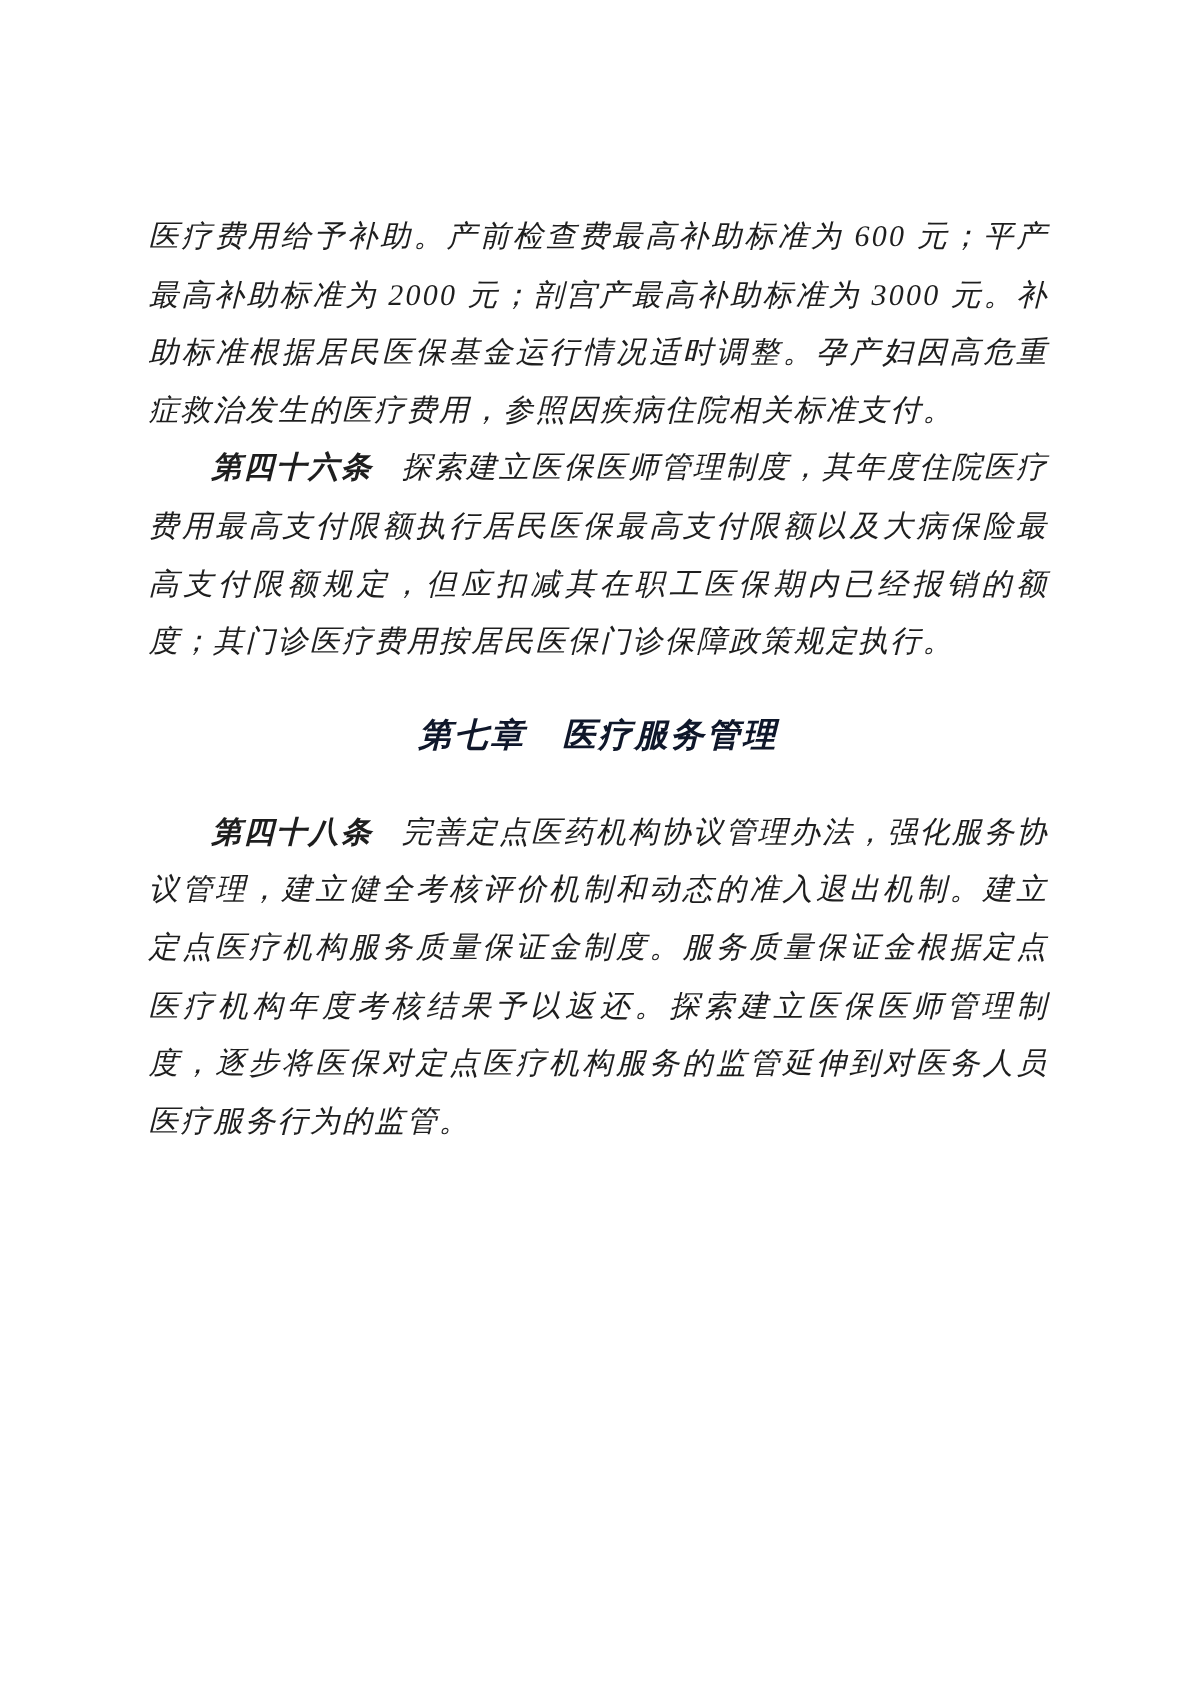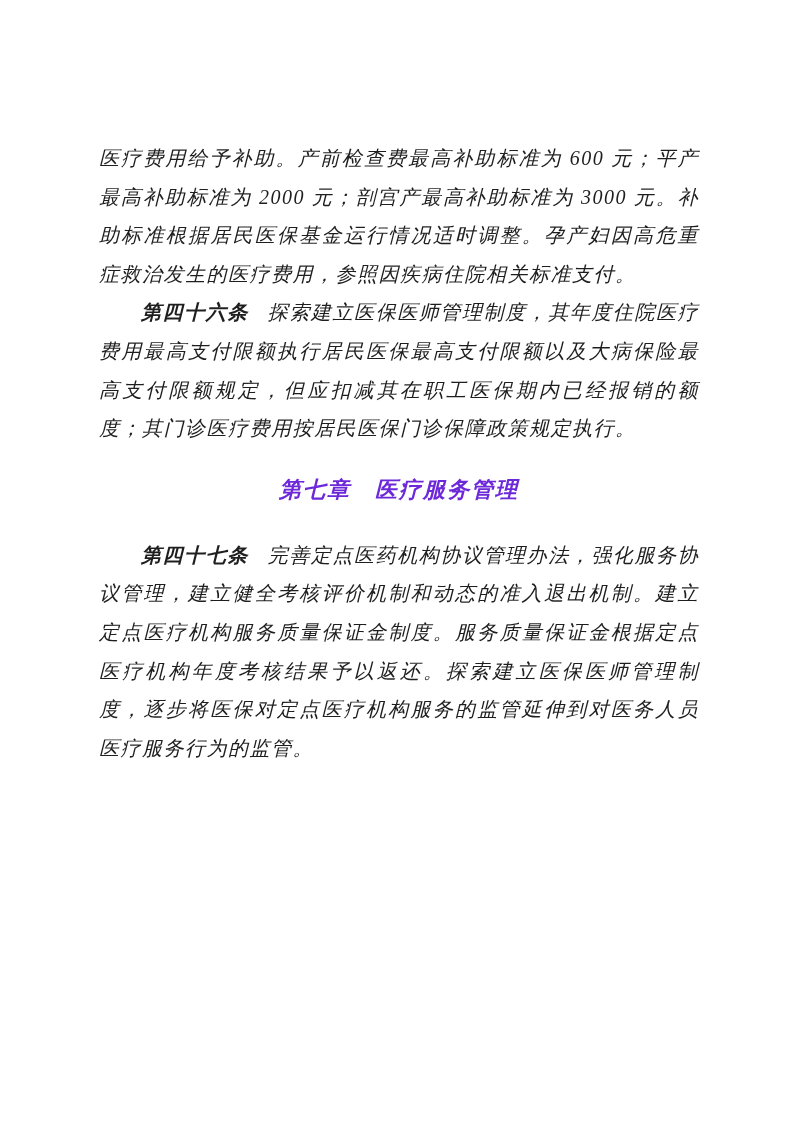--- a/index.html
+++ b/index.html
@@ -42,21 +42,21 @@
   }
   .chapter {
     margin: 23px 0 27px 0;
     text-align: center;
     text-indent: 0;
     font-family: "Liberation Sans", "DejaVu Sans", sans-serif;
     font-weight: 700;
     font-size: 22px;
     line-height: 38px;
     letter-spacing: 2px;
-    color: #6d28d9;
+    color: #0f172a;
   }
   .pagenum {
     position: absolute;
     left: 119px;
     top: 1004px;
     display: flex;
     align-items: center;
     gap: 14px;
     font-size: 19px;
     letter-spacing: 0;
@@ -83,21 +83,21 @@
 
 
     <p class="para art">
       <span class="art-num">第四十六条</span><span>探索建立医保医师管理制度，其年度住院医疗费用最高支付限额执行居民医保最高支付限额以及大病保险最高支付限额规定，但应扣减其在职工医保期内已经报销的额度；其门诊医疗费用按居民医保门诊保障政策规定执行。</span>
     </p>
 
 
     <h2 class="chapter">第七章　医疗服务管理</h2>
 
     <p class="para art">
-      <span class="art-num">第四十七条</span><span>完善定点医药机构协议管理办法，强化服务协议管理，建立健全考核评价机制和动态的准入退出机制。建立定点医疗机构服务质量保证金制度。服务质量保证金根据定点医疗机构年度考核结果予以返还。探索建立医保医师管理制度，逐步将医保对定点医疗机构服务的监管延伸到对医务人员医疗服务行为的监管。</span>
+      <span class="art-num">第四十八条</span><span>完善定点医药机构协议管理办法，强化服务协议管理，建立健全考核评价机制和动态的准入退出机制。建立定点医疗机构服务质量保证金制度。服务质量保证金根据定点医疗机构年度考核结果予以返还。探索建立医保医师管理制度，逐步将医保对定点医疗机构服务的监管延伸到对医务人员医疗服务行为的监管。</span>
     </p>
 
   </div>
 
   <div class="pagenum">
     <span class="dash">—</span>
     <span class="num">14</span>
     <span class="dash">—</span>
   </div>
 

